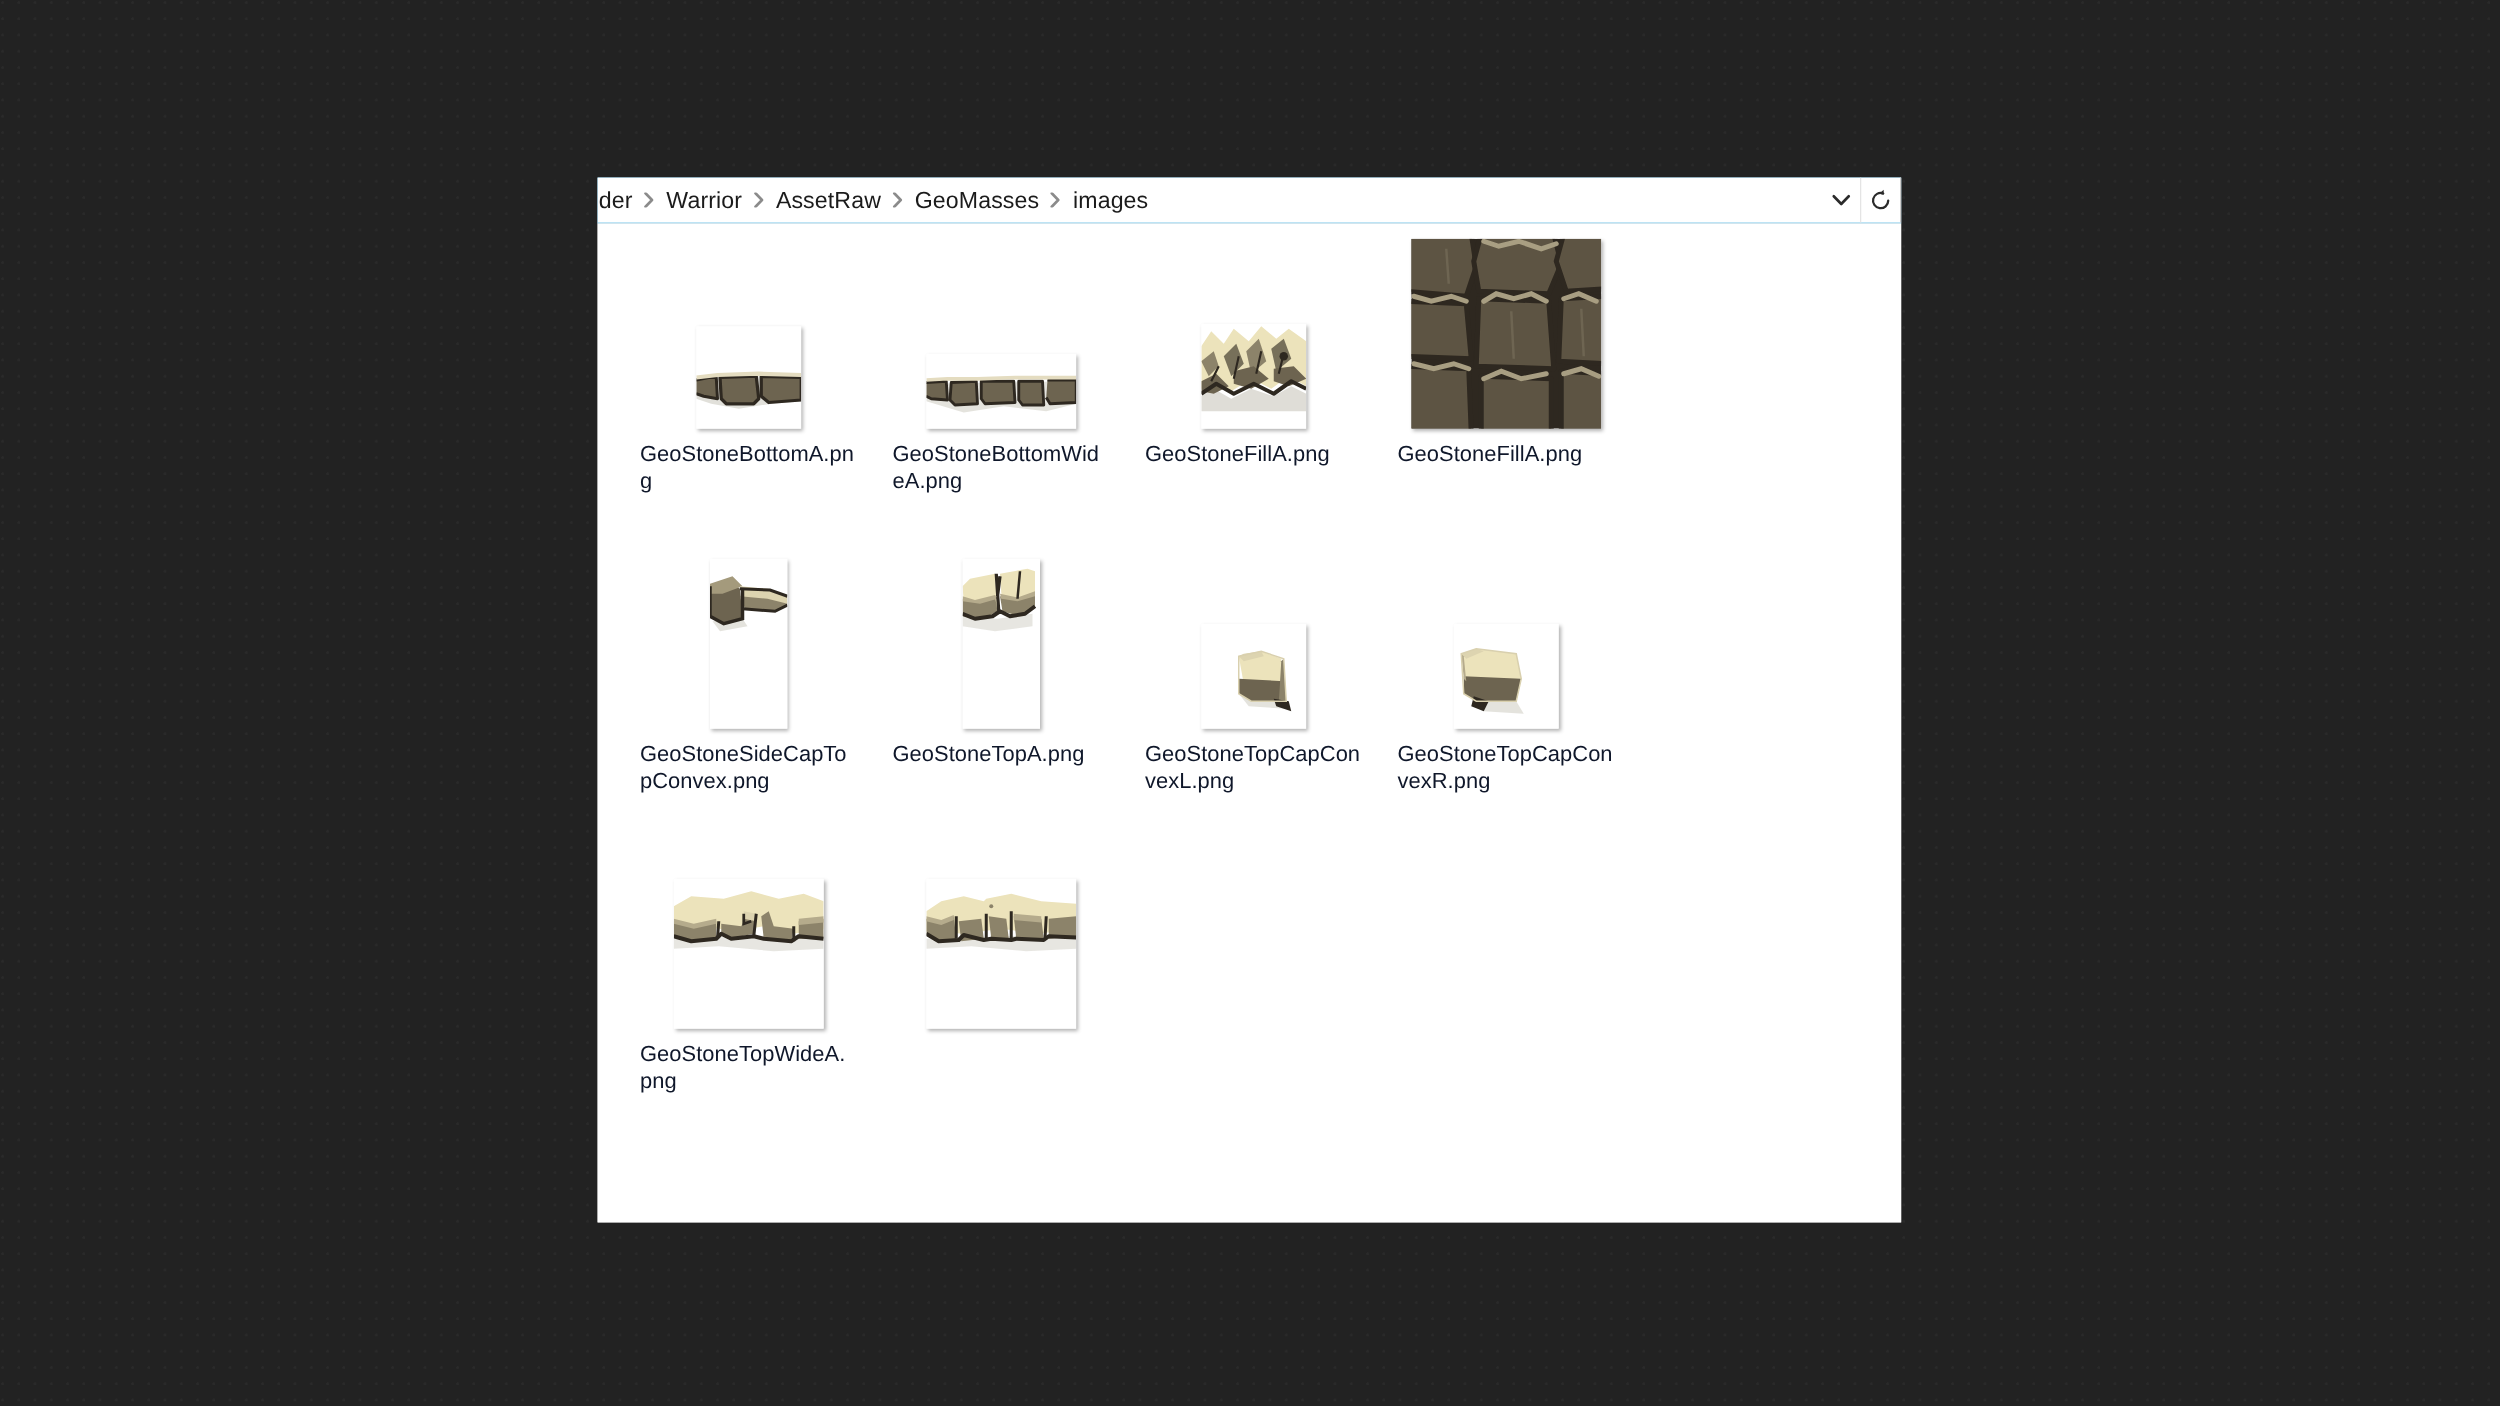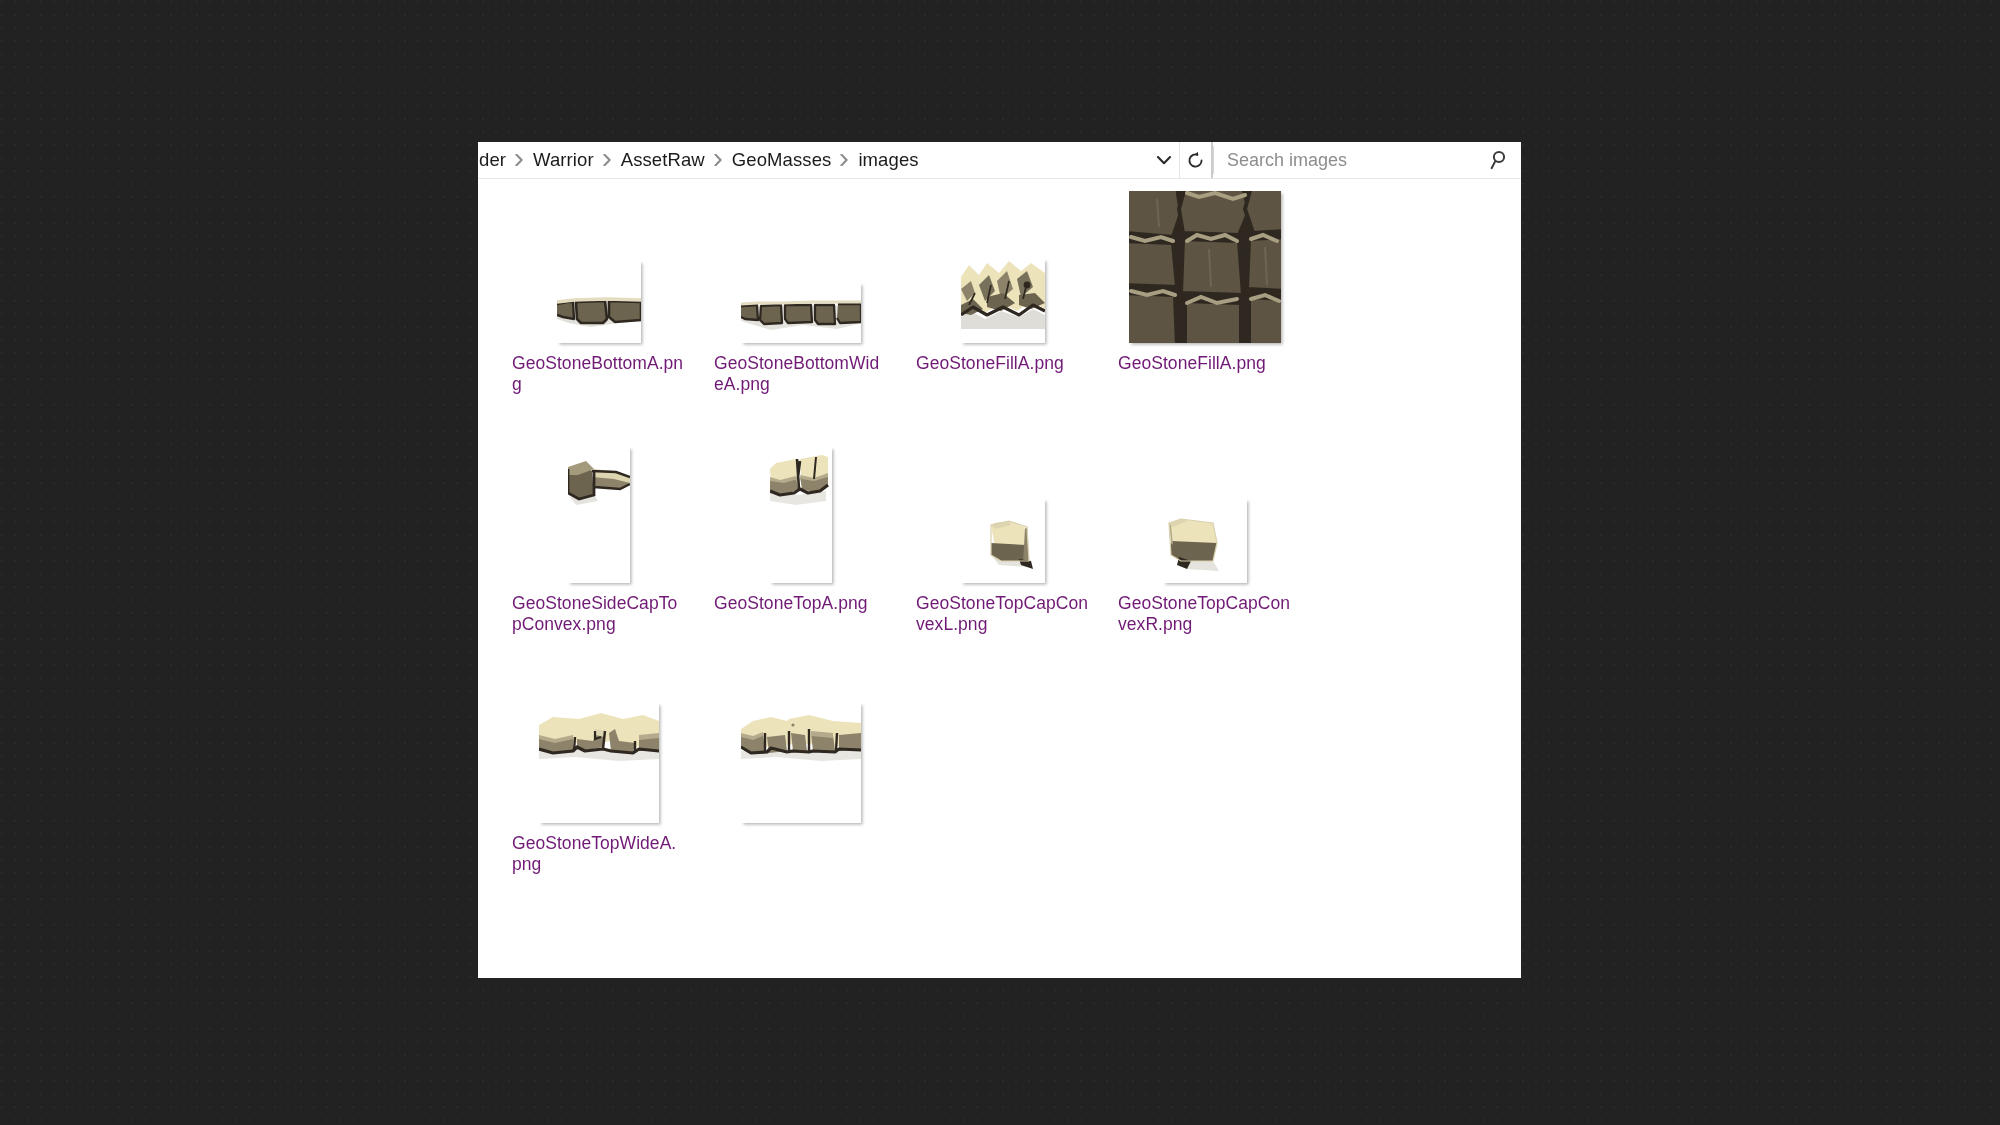--- a/index.html
+++ b/index.html
@@ -173,21 +173,21 @@
     overflow: hidden;
   }
 
   .thumb-frame svg { display: block; }
 
   .file-label {
     width: 174px;
     margin-top: 10px;
     font-size: 17.5px;
     line-height: 1.18;
-    color: #701a75;
+    color: #0f172a;
     text-align: left;
     word-break: break-word;
     letter-spacing: 0.05px;
   }
 </style>
 </head>
 <body>
 
 <div id="explorer-window">
 
@@ -234,29 +234,20 @@
       </div>
 
       <div class="addr-btn" id="refresh-btn">
         <svg width="19" height="19" viewBox="0 0 20 20">
           <path d="M16.4 10 A6.4 6.4 0 1 1 12.2 3.95" fill="none" stroke="#2b2b2b" stroke-width="1.9" stroke-linecap="round"></path>
           <path d="M12.6 0.8 L12.6 5.1 L8.6 4.2 Z" fill="#2b2b2b"></path>
         </svg>
       </div>
     </div>
 
-    <div id="search-box">
-      <input id="search-input" type="text" placeholder="Search images" style="">
-      <span id="search-icon-wrap">
-        <svg width="22" height="22" viewBox="0 0 22 22">
-          <circle cx="9" cy="8" r="5.1" fill="none" stroke="#3b3b3b" stroke-width="2"></circle>
-          <path d="M5.3 12.1 L1.6 19.2" stroke="#3b3b3b" stroke-width="2" stroke-linecap="round"></path>
-        </svg>
-      </span>
-    </div>
   </div>
 
   <div id="file-grid">
 
     <div class="file-item">
       <div class="thumb-area">
         <div class="thumb-frame">
           <svg width="84" height="82" viewBox="0 0 84 82">
             <rect width="84" height="82" fill="#fff"></rect>
             <path d="M0 44 L10 42 L30 41 L56 40 L84 41 L84 60 L60 62 L34 66 L12 62 L0 58 Z" fill="#c9c7bc" opacity="0.55"></path>

